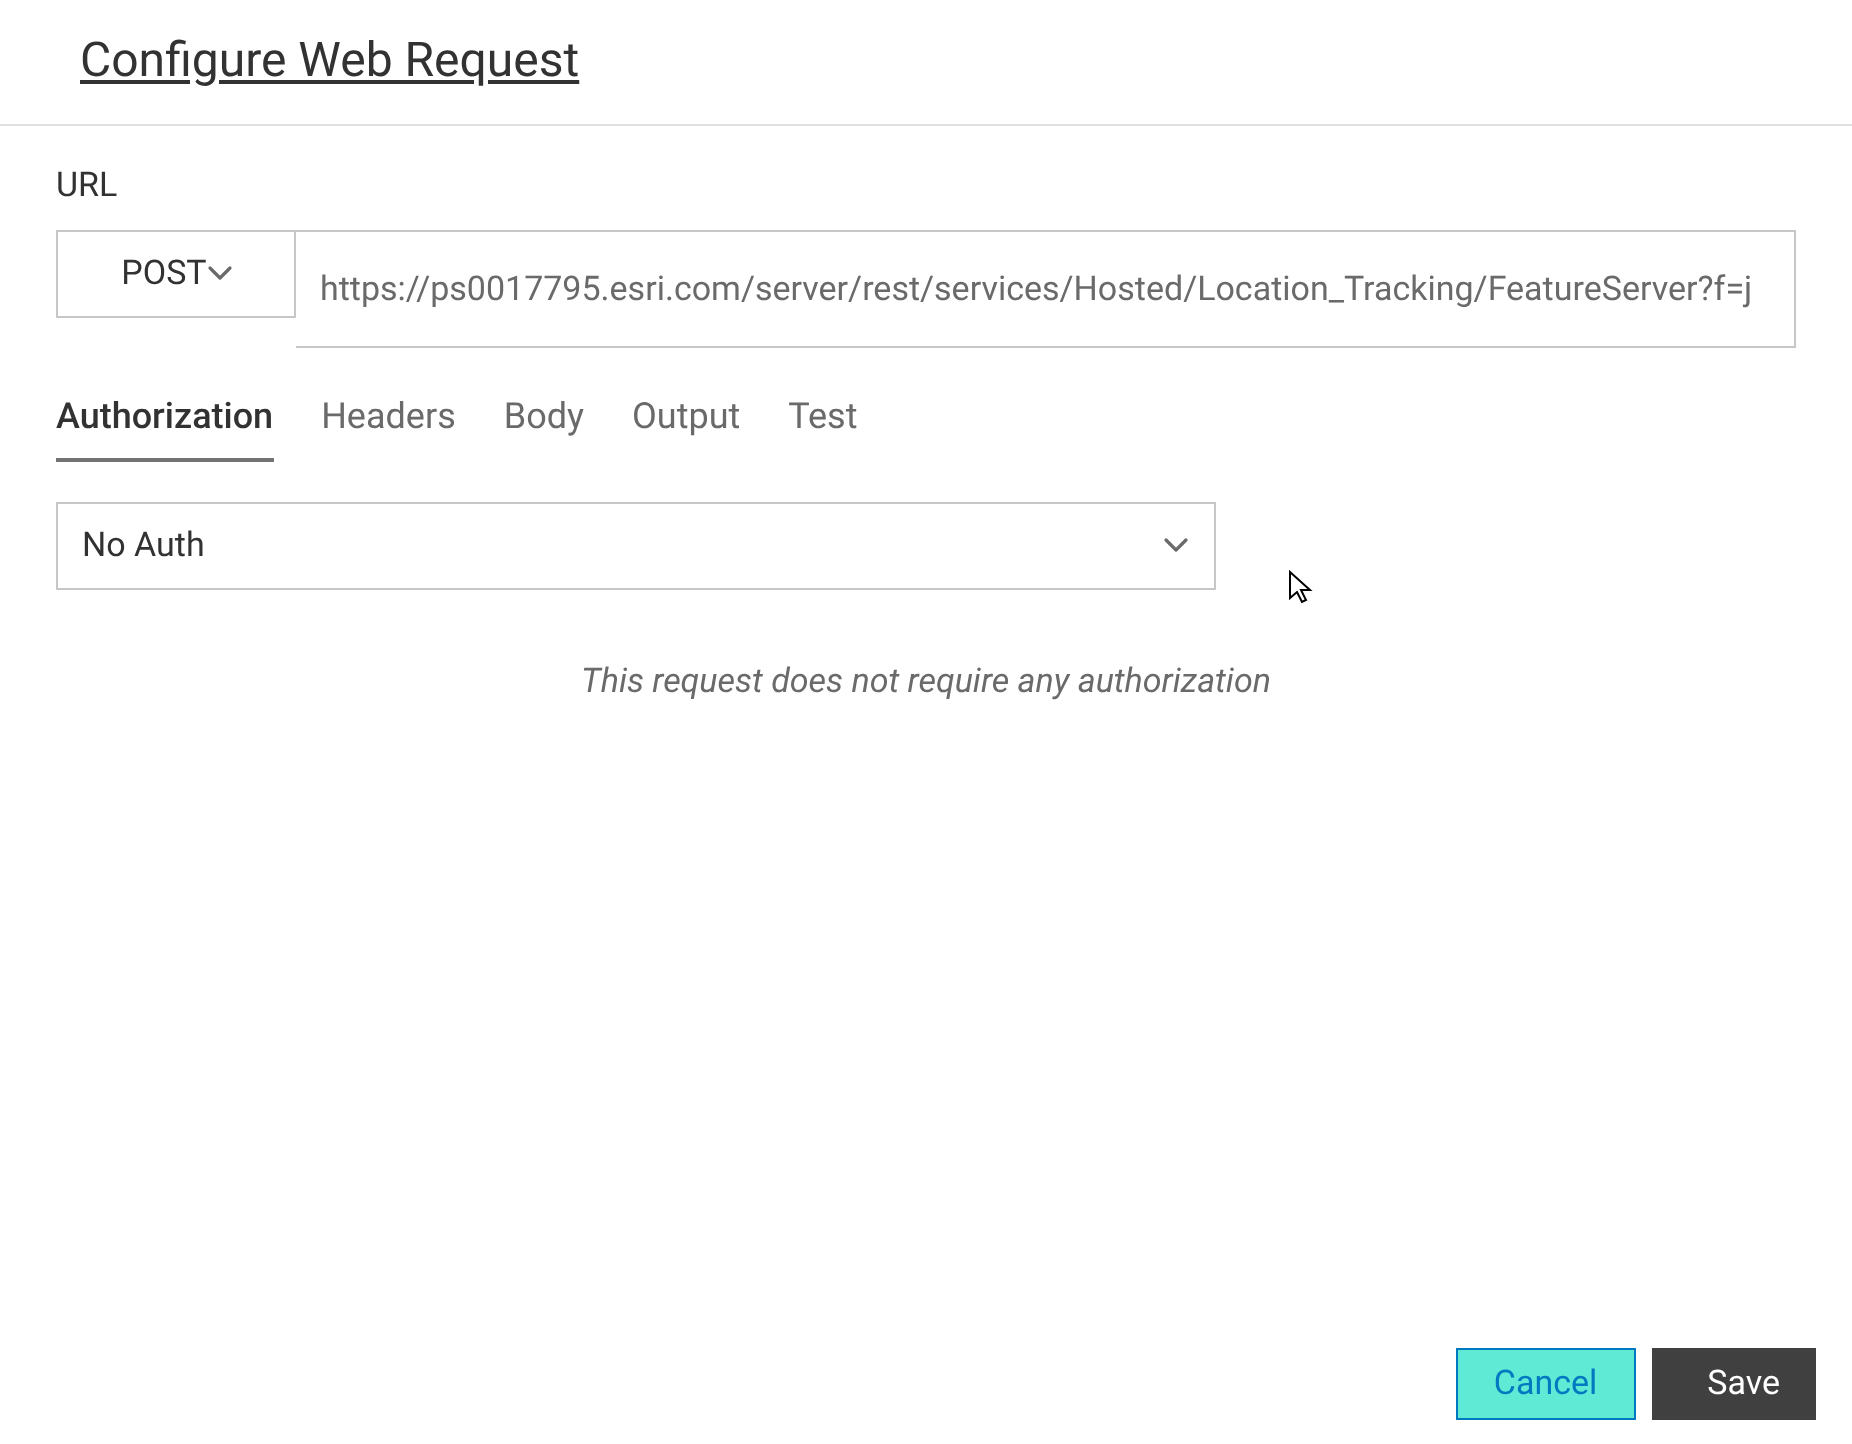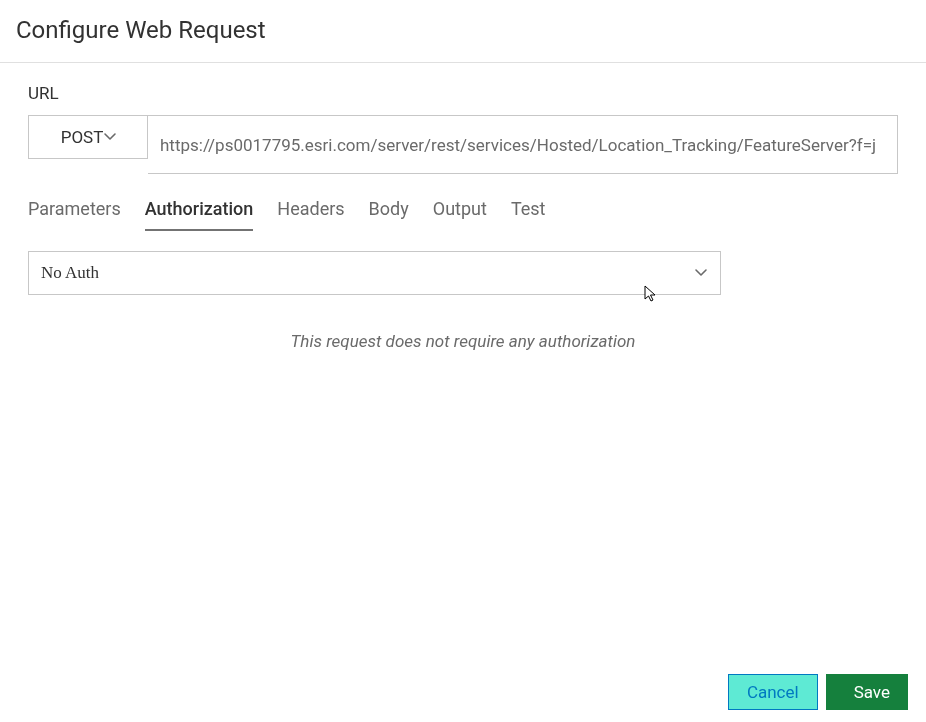--- a/index.html
+++ b/index.html
@@ -11,22 +11,23 @@
       font-family: -apple-system, BlinkMacSystemFont, "Segoe UI", Roboto, "Helvetica Neue", Arial, sans-serif;
       font-size: 16px;
       color: #323232;
       background: #fff;
       width: 926px;
       height: 722px;
       position: relative;
       overflow: hidden;
     }
     .header {
-      padding: 16px 28px 18px 16px;
+      padding: 16px 28px 18px 40px;
       border-bottom: 1px solid #e0e0e0;
+      text-decoration: underline;
     }
     .header h1 {
       font-size: 24px;
       font-weight: 400;
       color: #323232;
     }
     .content {
       padding: 20px 28px 0 28px;
     }
     .field-label {
@@ -83,32 +84,31 @@
       padding: 4px 0 10px 0;
       cursor: pointer;
       border-bottom: 2px solid transparent;
     }
     .tab.active {
       color: #323232;
       font-weight: 500;
       border-bottom: 2px solid #737373;
     }
     .auth-select {
-      width: 693px;
+      width: 580px;
       height: 44px;
       border: 1px solid #c7c7c7;
       background: #fff;
       display: flex;
       align-items: center;
       justify-content: space-between;
       padding: 0 12px;
       font-size: 17px;
       cursor: pointer;
       color: #323232;
-      font-family: Liberation Serif, serif;
     }
     .auth-select .chevron svg {
       display: block;
     }
     .hint-text {
       font-style: italic;
       color: #6a6a6a;
       font-size: 17px;
       text-align: center;
       margin-top: 36px;
@@ -128,21 +128,21 @@
       cursor: pointer;
       border: none;
       font-family: inherit;
     }
     .btn-secondary {
       background: #5eead4;
       color: #0079c1;
       border: 1px solid #0079c1;
     }
     .btn-primary {
-      background: #15803d;
+      background: #404040;
       color: #fff;
       padding-left: 28px;
     }
     .cursor {
       position: absolute;
       top: 285px;
       left: 644px;
       pointer-events: none;
     }
     .cursor svg {
@@ -164,21 +164,20 @@
       <span class="chevron">
         <svg width="14" height="14" viewBox="0 0 14 14">
             <path d="M2 4 L7 9 L12 4" stroke="#6a6a6a" stroke-width="1.6" fill="none" stroke-linecap="round" stroke-linejoin="round"></path>
           </svg>
       </span>
     </div>
     <input type="text" class="url-input" value="https://ps0017795.esri.com/server/rest/services/Hosted/Location_Tracking/FeatureServer?f=j" style="">
   </div>
 
   <div class="tabs">
-    <div class="tab">Parameters</div>
     <div class="tab active">Authorization</div>
     <div class="tab">Headers</div>
     <div class="tab">Body</div>
     <div class="tab">Output</div>
     <div class="tab">Test</div>
   </div>
 
   <div class="auth-select">
     <span>No Auth</span>
     <span class="chevron">

